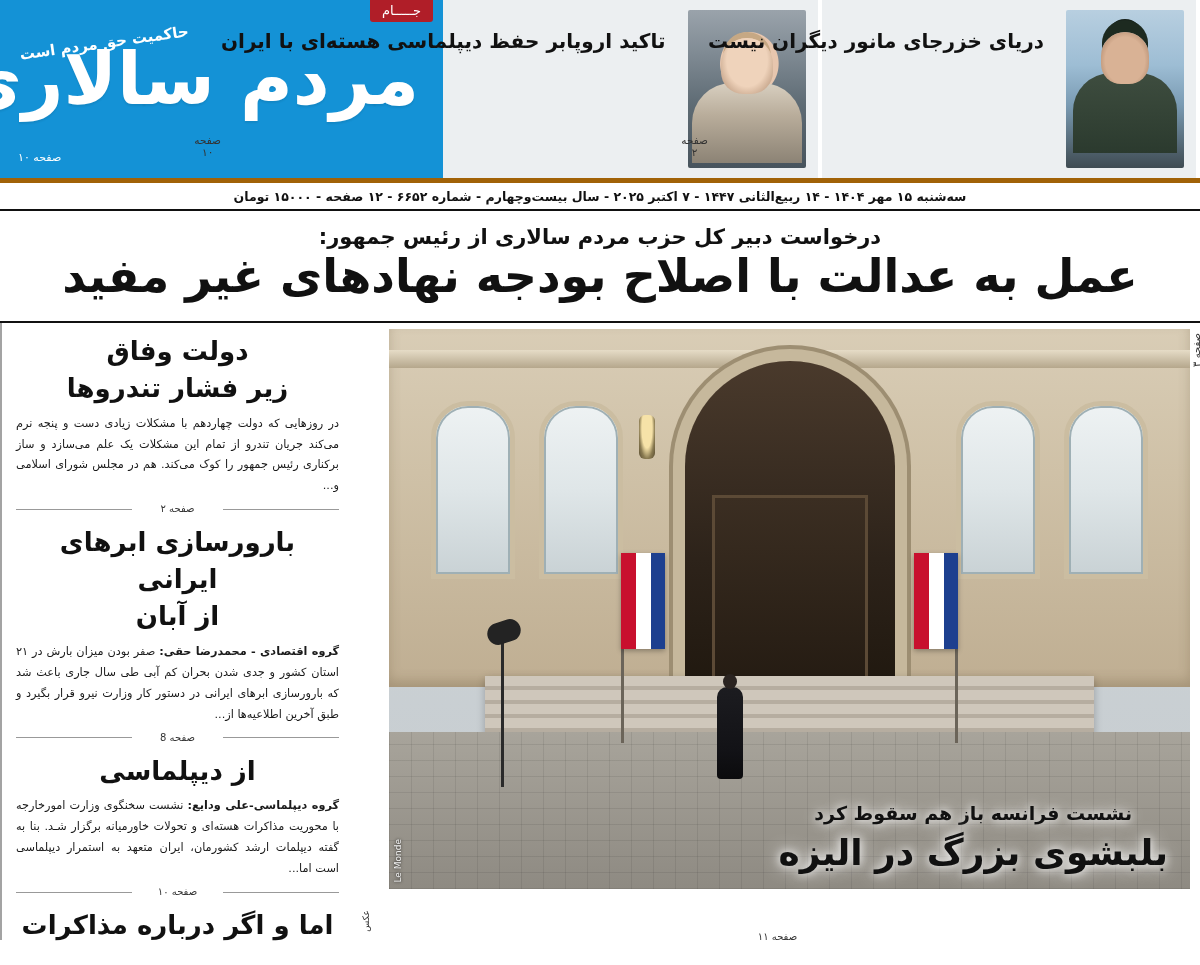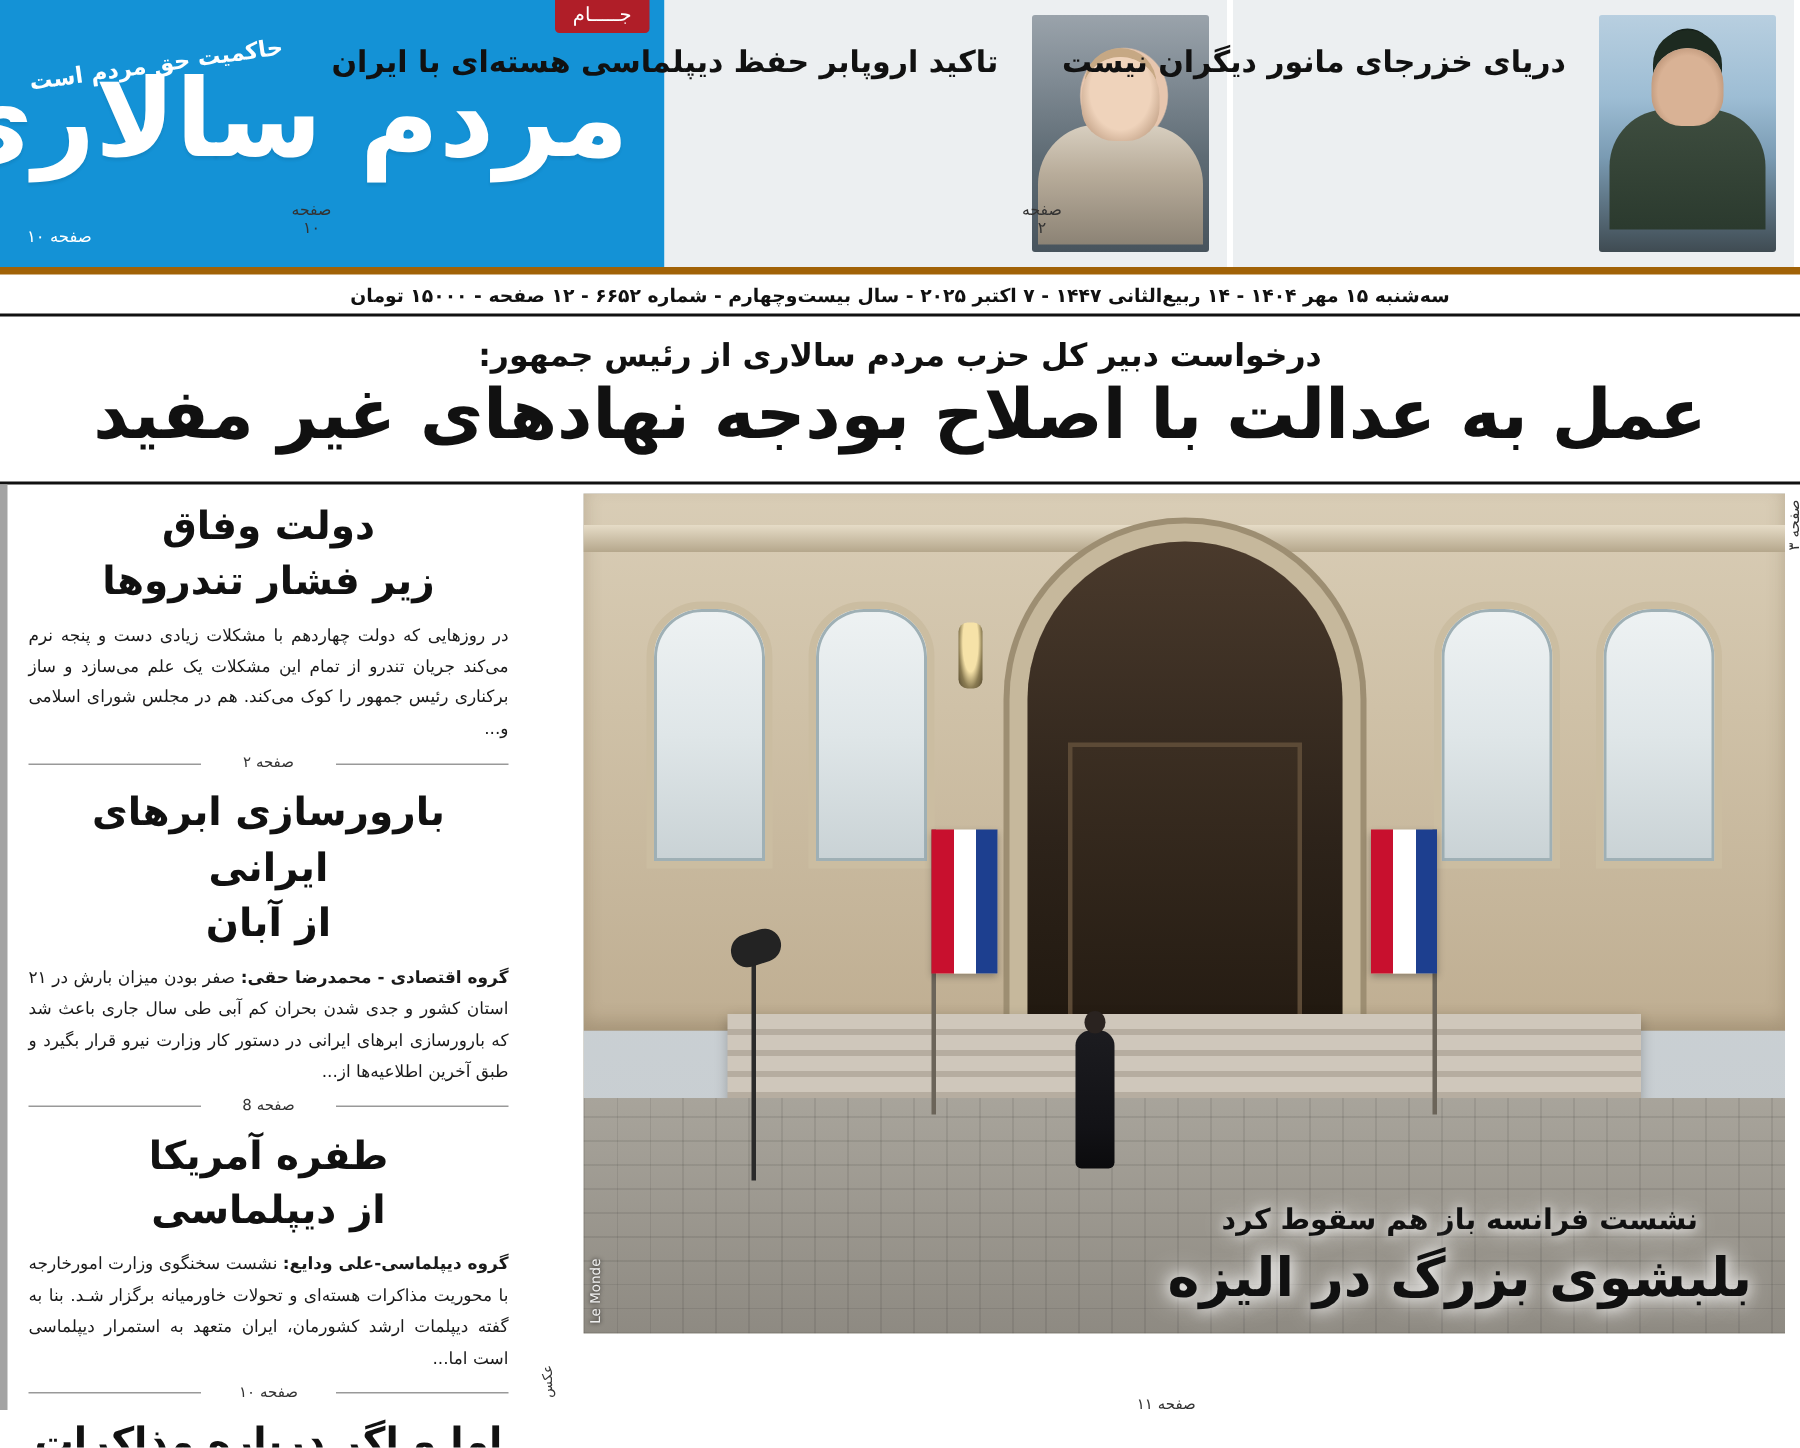--- a/index.html
+++ b/index.html
@@ -217,21 +217,21 @@
   .content {
     display: flex;
     flex-direction: row-reverse;
     height: 617px;
   }
   .col-right {
     width: 355px;
     flex: none;
     padding: 10px 16px 0 14px;
     box-sizing: border-box;
-    border-left: 5px solid #a3a3a3;
+    border-left: 2px solid #a3a3a3;
   }
   .story {
     padding-bottom: 6px;
   }
   .story-h1 {
     font-size: 26px;
     font-weight: bold;
     color: #111;
     text-align: center;
     line-height: 1.42;
@@ -518,21 +518,20 @@
       </div>
 
       <div class="story">
         <div class="story-h1">بارورسازی ابرهای ایرانی</div>
         <div class="story-h1">از آبان</div>
         <div class="story-body"><b>گروه اقتصادی - محمدرضا حقی:</b> <span>صفر بودن میزان بارش در ۲۱ استان کشور و جدی شدن بحران کم آبی طی سال جاری باعث شد که بارورسازی ابرهای ایرانی در دستور کار وزارت نیرو قرار بگیرد و طبق آخرین اطلاعیه‌ها از...</span></div>
         <div class="story-ref">صفحه 8</div>
       </div>
 
       <div class="story">
-        <div class="story-h1">طفره آمریکا</div>
         <div class="story-h1">از دیپلماسی</div>
         <div class="story-body"><b>گروه دیپلماسی-علی ودایع:</b> <span>نشست سخنگوی وزارت امورخارجه با محوریت مذاکرات هسته‌ای و تحولات خاورمیانه برگزار شـد. بنا به گفته دیپلمات ارشد کشورمان، ایران متعهد به استمرار دیپلماسی است اما...</span></div>
         <div class="story-ref">صفحه ۱۰</div>
       </div>
 
       <div class="story">
         <div class="story-h1">اما و اگر درباره مذاکرات</div>
 
       </div>
     </div>

